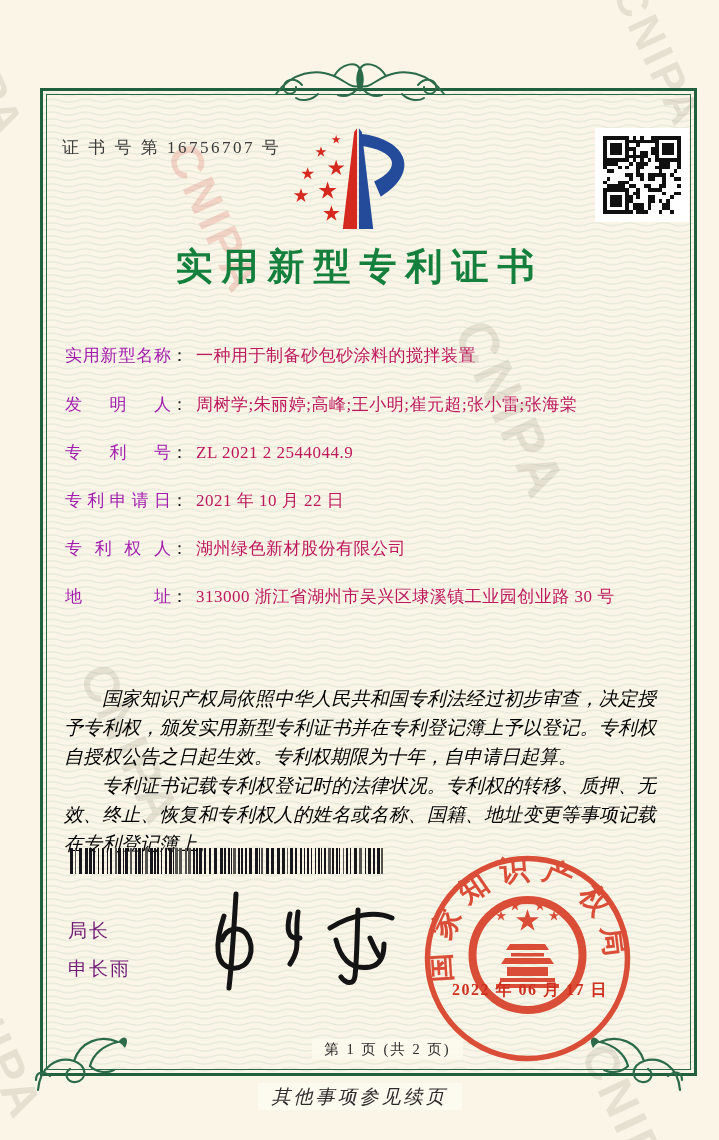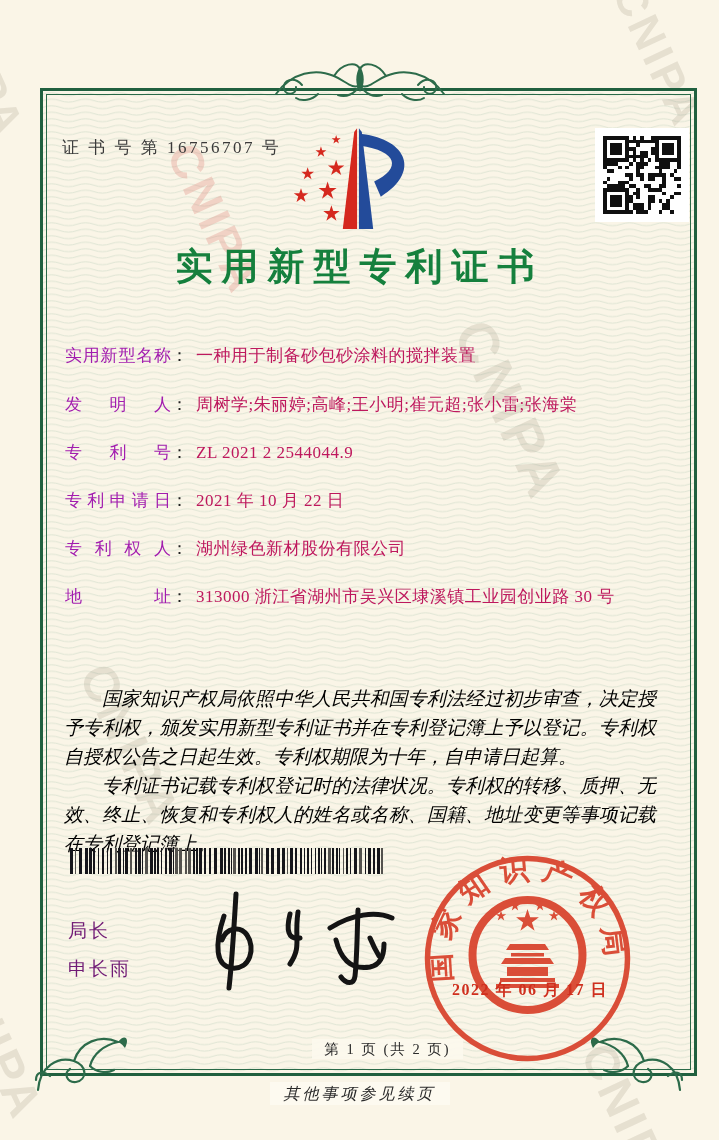--- a/index.html
+++ b/index.html
@@ -42,21 +42,21 @@
             font-family:"Liberation Sans","DejaVu Sans",sans-serif;font-size:19px;letter-spacing:2px;color:#701a75;}
   .director div{margin-bottom:12px;}
   .signature{position:absolute;left:190px;top:888px;z-index:6;}
   
   .seal{position:absolute;left:420px;top:851px;z-index:6;opacity:0.92;}
   .seal-date{position:absolute;left:452px;top:980px;font-size:16px;color:#cf2f1e;
              letter-spacing:1.5px;z-index:7;font-weight:bold;}
   
   .page-num{position:absolute;left:0;top:1040px;width:719px;text-align:center;font-size:14.5px;z-index:5;margin-left:28px;}
   .page-num span{background:rgba(252,249,238,0.92);padding:2px 12px;letter-spacing:2px;}
-  .cont-note{position:absolute;left:0;top:1084px;width:719px;text-align:center;font-size:16px;z-index:5;font-style:italic;}
+  .cont-note{position:absolute;left:0;top:1084px;width:719px;text-align:center;font-size:19px;z-index:5;font-style:italic;}
   .cont-note span{background:#fdfaf0;padding:3px 14px;letter-spacing:3px;}
 </style>
 </head>
 <body>
 
 <div class="canvas">
 
   <div class="wm" style="left:-30px;top:-15px;font-size:44px;">CNIPA</div>
   <div class="wm" style="left:648px;top:-25px;font-size:44px;">CNIPA</div>
   <div class="wm pink" style="left:205px;top:135px;font-size:46px;">CNIPA</div>

